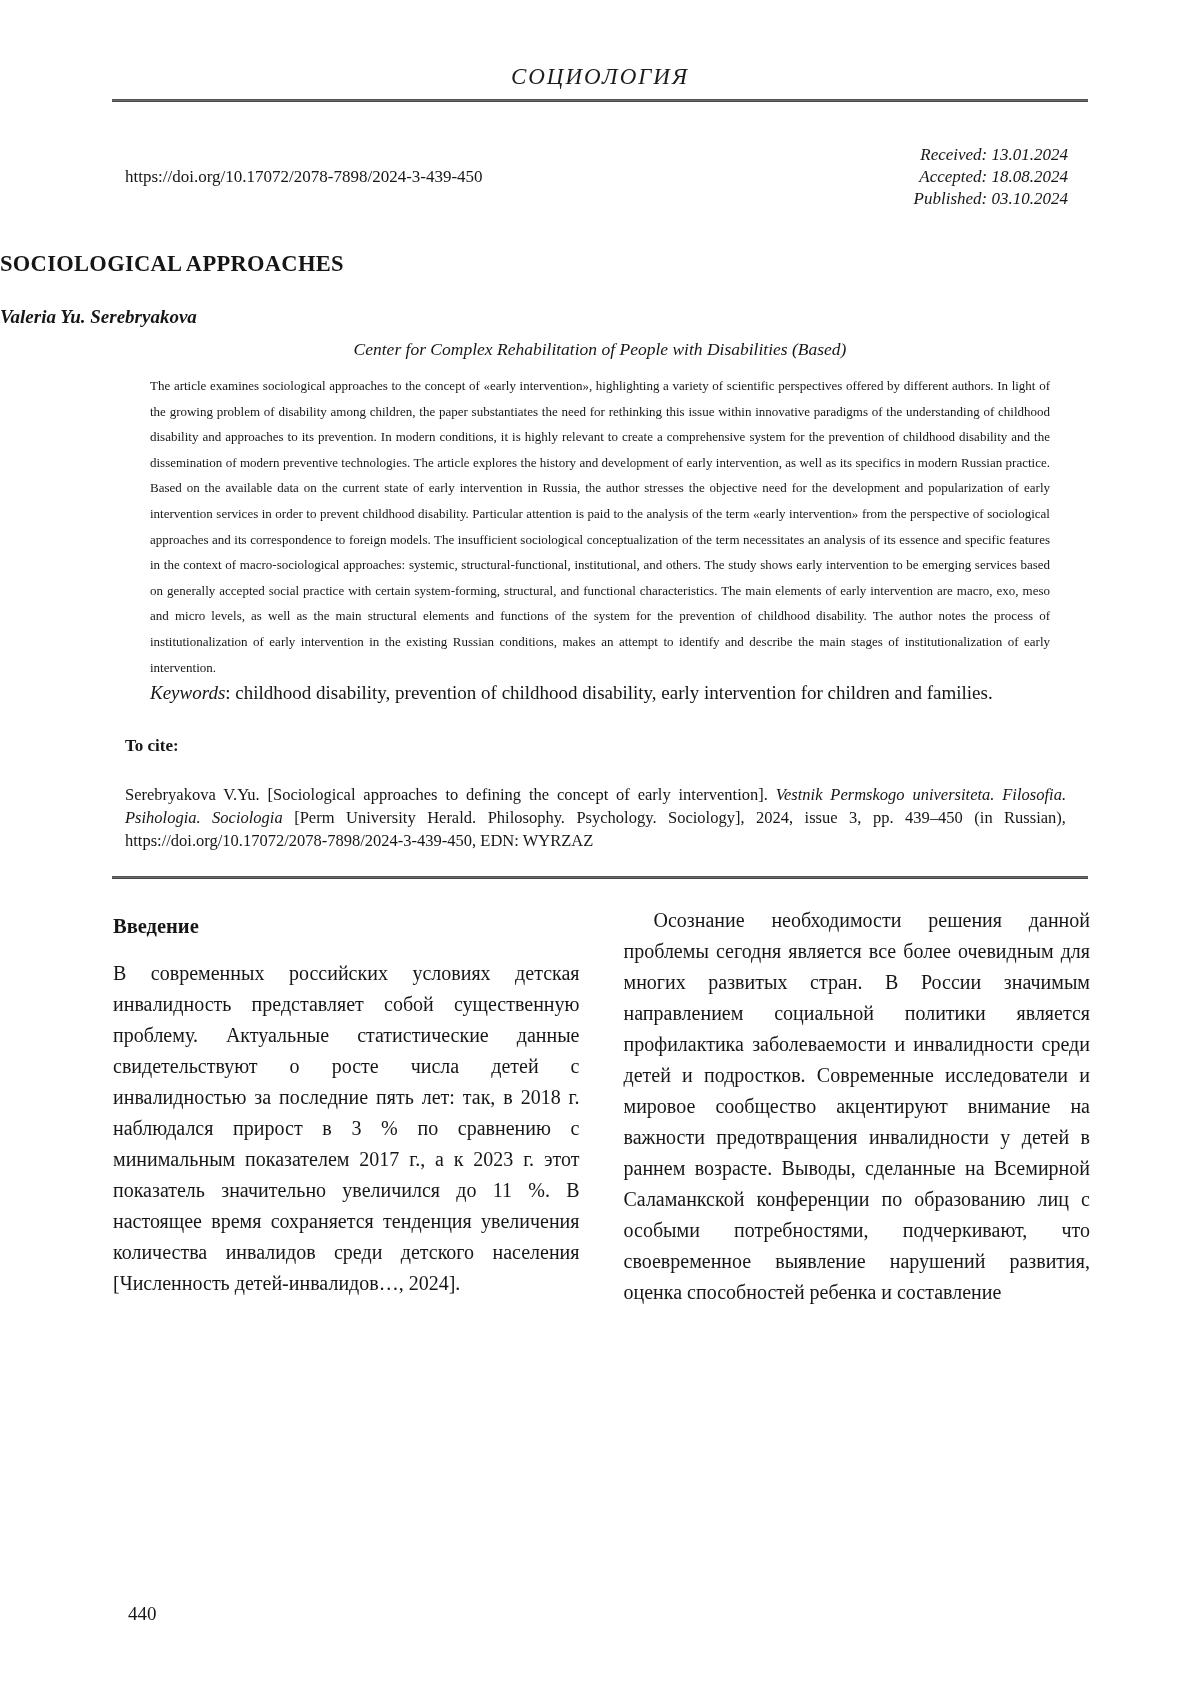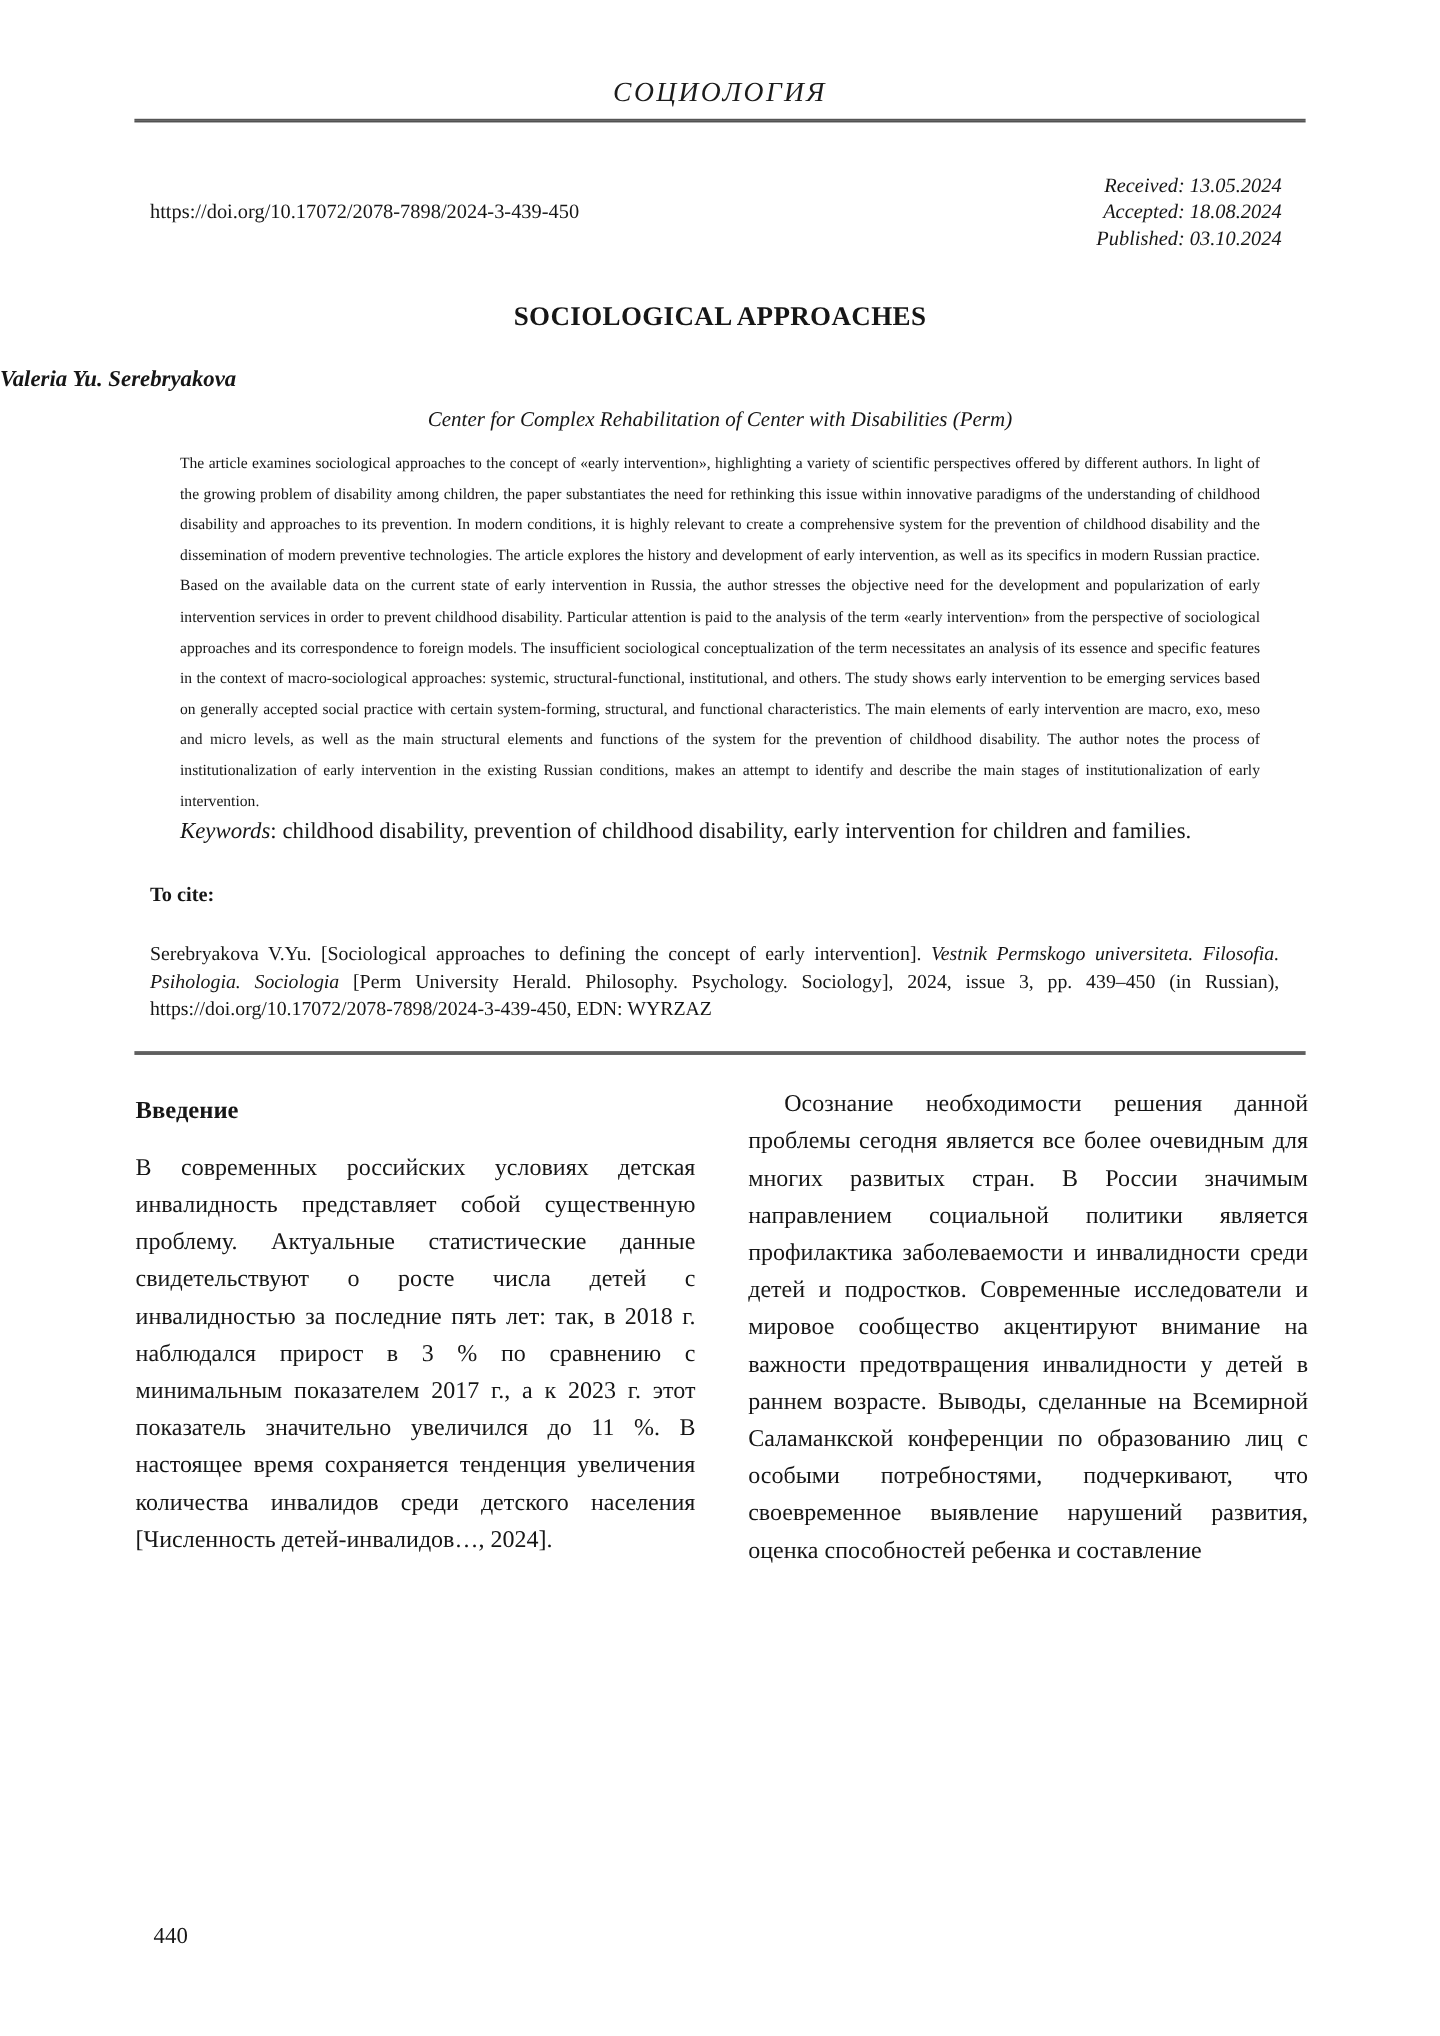--- a/index.html
+++ b/index.html
@@ -37,21 +37,21 @@
   .doi { font-size: 17px; white-space: nowrap; }
   .dates {
     text-align: right;
     font-style: italic;
     font-size: 17px;
     line-height: 22px;
     white-space: nowrap;
   }
   .title-block {
     margin-top: 34px;
-    text-align: center;
+    text-align: left;
     font-weight: bold;
     font-size: 22.5px;
     line-height: 39px;
     letter-spacing: 0.3px;
   }
   .author {
     margin-top: 23px;
     text-align: left;
     font-weight: bold;
     font-style: italic;
@@ -119,33 +119,33 @@
 
 <div class="page">
 
   <div class="journal-section">СОЦИОЛОГИЯ</div>
 
   <div class="rule rule-top"></div>
 
   <div class="meta-row">
     <div class="doi">https://doi.org/10.17072/2078-7898/2024-3-439-450</div>
     <div class="dates">
-      <div>Received: 13.05.2024</div>
+      <div>Received: 13.01.2024</div>
       <div>Accepted: 18.08.2024</div>
       <div>Published: 03.10.2024</div>
     </div>
   </div>
 
   <div class="title-block">
     <div>SOCIOLOGICAL APPROACHES</div>
   </div>
 
   <div class="author">Valeria Yu. Serebryakova</div>
 
-  <div class="affiliation">Center for Complex Rehabilitation of Center with Disabilities (Perm)</div>
+  <div class="affiliation">Center for Complex Rehabilitation of People with Disabilities (Based)</div>
 
   <p class="abstract">The article examines sociological approaches to the concept of «early intervention», highlighting a variety of scientific perspectives offered by different authors. In light of the growing problem of disability among children, the paper substantiates the need for rethinking this issue within innovative paradigms of the understanding of childhood disability and approaches to its prevention. In modern conditions, it is highly relevant to create a comprehensive system for the prevention of childhood disability and the dissemination of modern preventive technologies. The article explores the history and development of early intervention, as well as its specifics in modern Russian practice. Based on the available data on the current state of early intervention in Russia, the author stresses the objective need for the development and popularization of early intervention services in order to prevent childhood disability. Particular attention is paid to the analysis of the term «early intervention» from the perspective of sociological approaches and its correspondence to foreign models. The insufficient sociological conceptualization of the term necessitates an analysis of its essence and specific features in the context of macro-sociological approaches: systemic, structural-functional, institutional, and others. The study shows early intervention to be emerging services based on generally accepted social practice with certain system-forming, structural, and functional characteristics. The main elements of early intervention are macro, exo, meso and micro levels, as well as the main structural elements and functions of the system for the prevention of childhood disability. The author notes the process of institutionalization of early intervention in the existing Russian conditions, makes an attempt to identify and describe the main stages of institutionalization of early intervention.</p>
 
   <p class="keywords"><span class="italic">Keywords</span><span>: childhood disability, prevention of childhood disability, early intervention for children and families.</span></p>
 
   <div class="to-cite">To cite:</div>
 
   <p class="citation"><span>Serebryakova V.Yu. [Sociological approaches to defining the concept of early intervention]. </span><span class="italic">Vestnik Permskogo universiteta. Filosofia. Psihologia. Sociologia</span><span> [Perm University Herald. Philosophy. Psychology. Sociology], 2024, issue 3, pp. 439–450 (in Russian), https://doi.org/10.17072/2078-7898/2024-3-439-450, EDN: WYRZAZ</span></p>
 
   <div class="rule rule-mid"></div>

